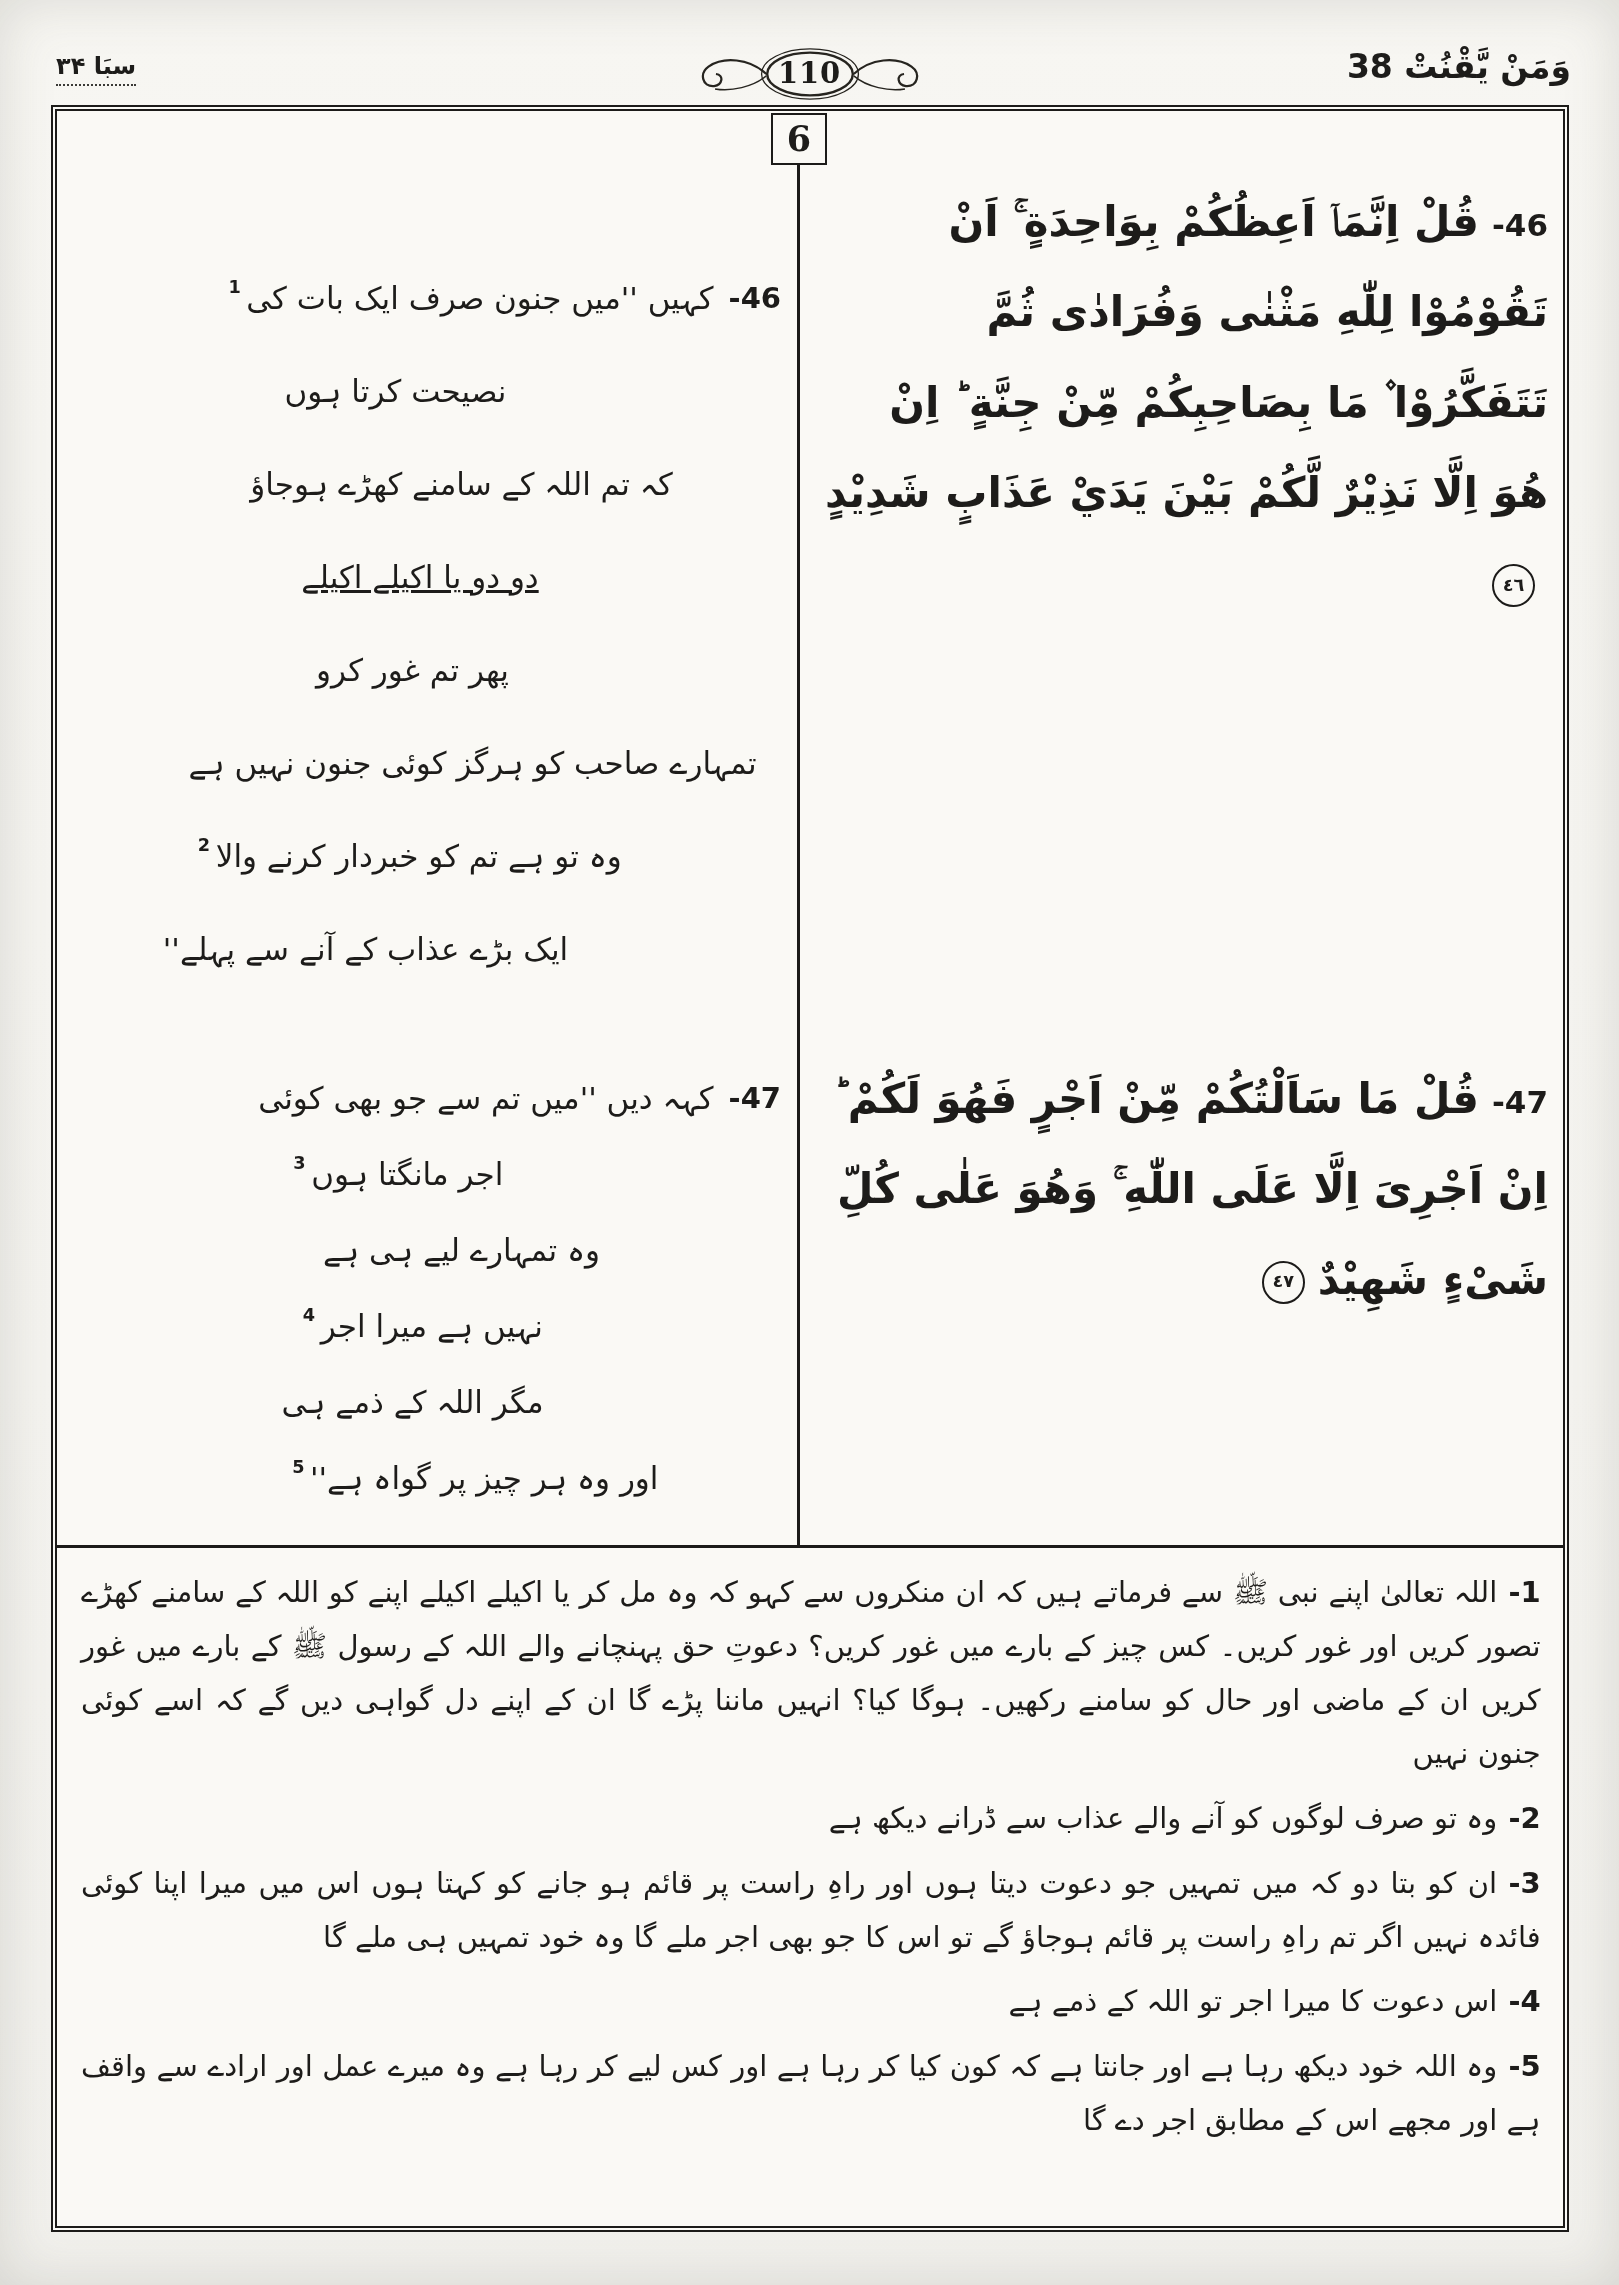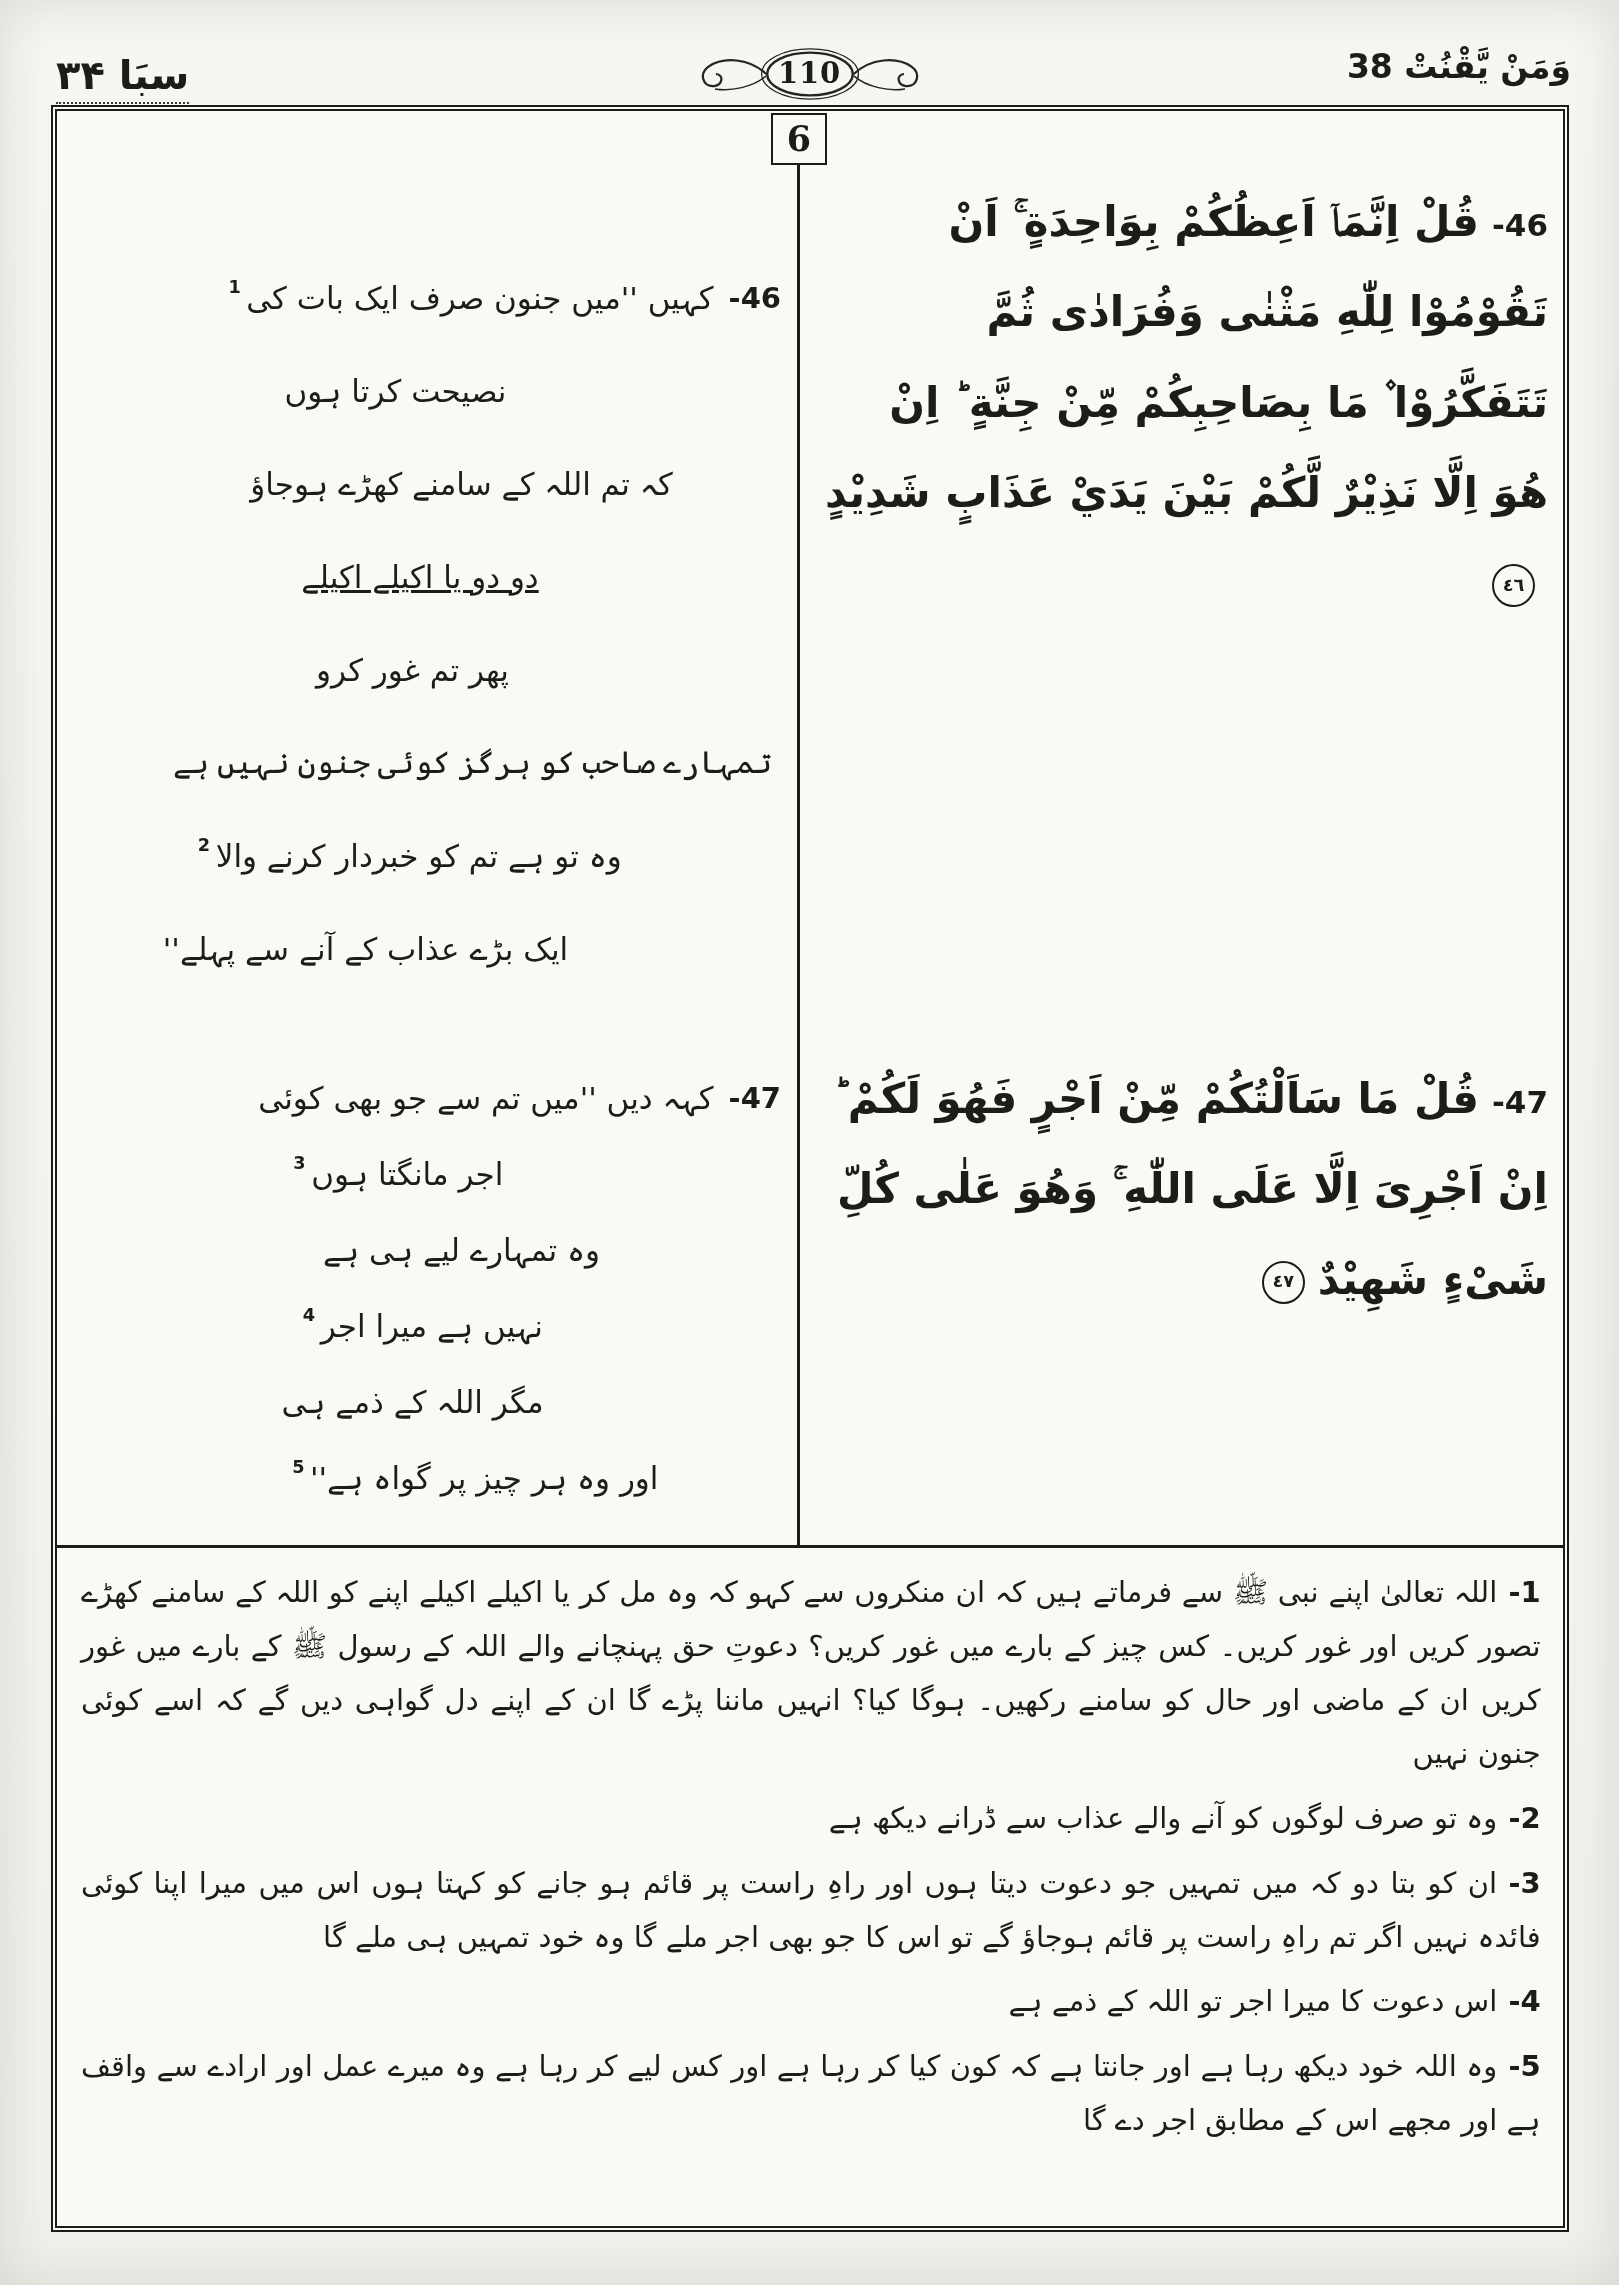--- a/index.html
+++ b/index.html
@@ -14,21 +14,21 @@
     background:linear-gradient(180deg,#f7f6f2 0%, #f4f3ef 60%, #f1f0ec 100%);
     color:#1d1c1a;
     overflow:hidden;
     box-shadow:inset 0 0 56px rgba(90,88,80,.18);
   }
 
   
   .hdr { position:absolute; top:43px; left:0; right:0; height:62px; }
   .hdr-left {
     position:absolute; left:56px; top:9.3px;
-    font-size:40px; font-weight:bold; direction:rtl;
+    font-size:24px; font-weight:bold; direction:rtl;
     border-bottom:2.8px dotted #3a3936; padding-bottom:3.7px;
   }
   .hdr-right {
     position:absolute; right:48px; top:3.7px;
     font-size:33px; font-weight:bold; direction:rtl;
   }
   .ornament {
     position:absolute; left:50%; top:3.7px; transform:translateX(-50%);
     width:252px; height:54px;
   }
@@ -145,21 +145,21 @@
           </div>
           <div class="phrase" style="height: 93px;">
             <span class="ptext">کہ تم اللہ کے سامنے کھڑے ہوجاؤ</span>
           </div>
           <div class="phrase" style="height: 93px; text-decoration: underline;">
             <span class="ptext">دو دو یا اکیلے اکیلے</span>
           </div>
           <div class="phrase" style="height: 93px;">
             <span class="ptext">پھر تم غور کرو</span>
           </div>
-          <div class="phrase" style="height: 93px; font-family: Liberation Serif, serif;">
+          <div class="phrase" style="height: 93px;">
             <span class="ptext">تمہارے صاحب کو ہرگز کوئی جنون نہیں ہے</span>
           </div>
           <div class="phrase" style="height: 93px;">
             <span class="ptext">وہ تو ہے تم کو خبردار کرنے والا</span>
             <sup>2</sup>
           </div>
           <div class="phrase" style="height: 93px;">
             <span class="ptext">ایک بڑے عذاب کے آنے سے پہلے''</span>
           </div>
         </div>

